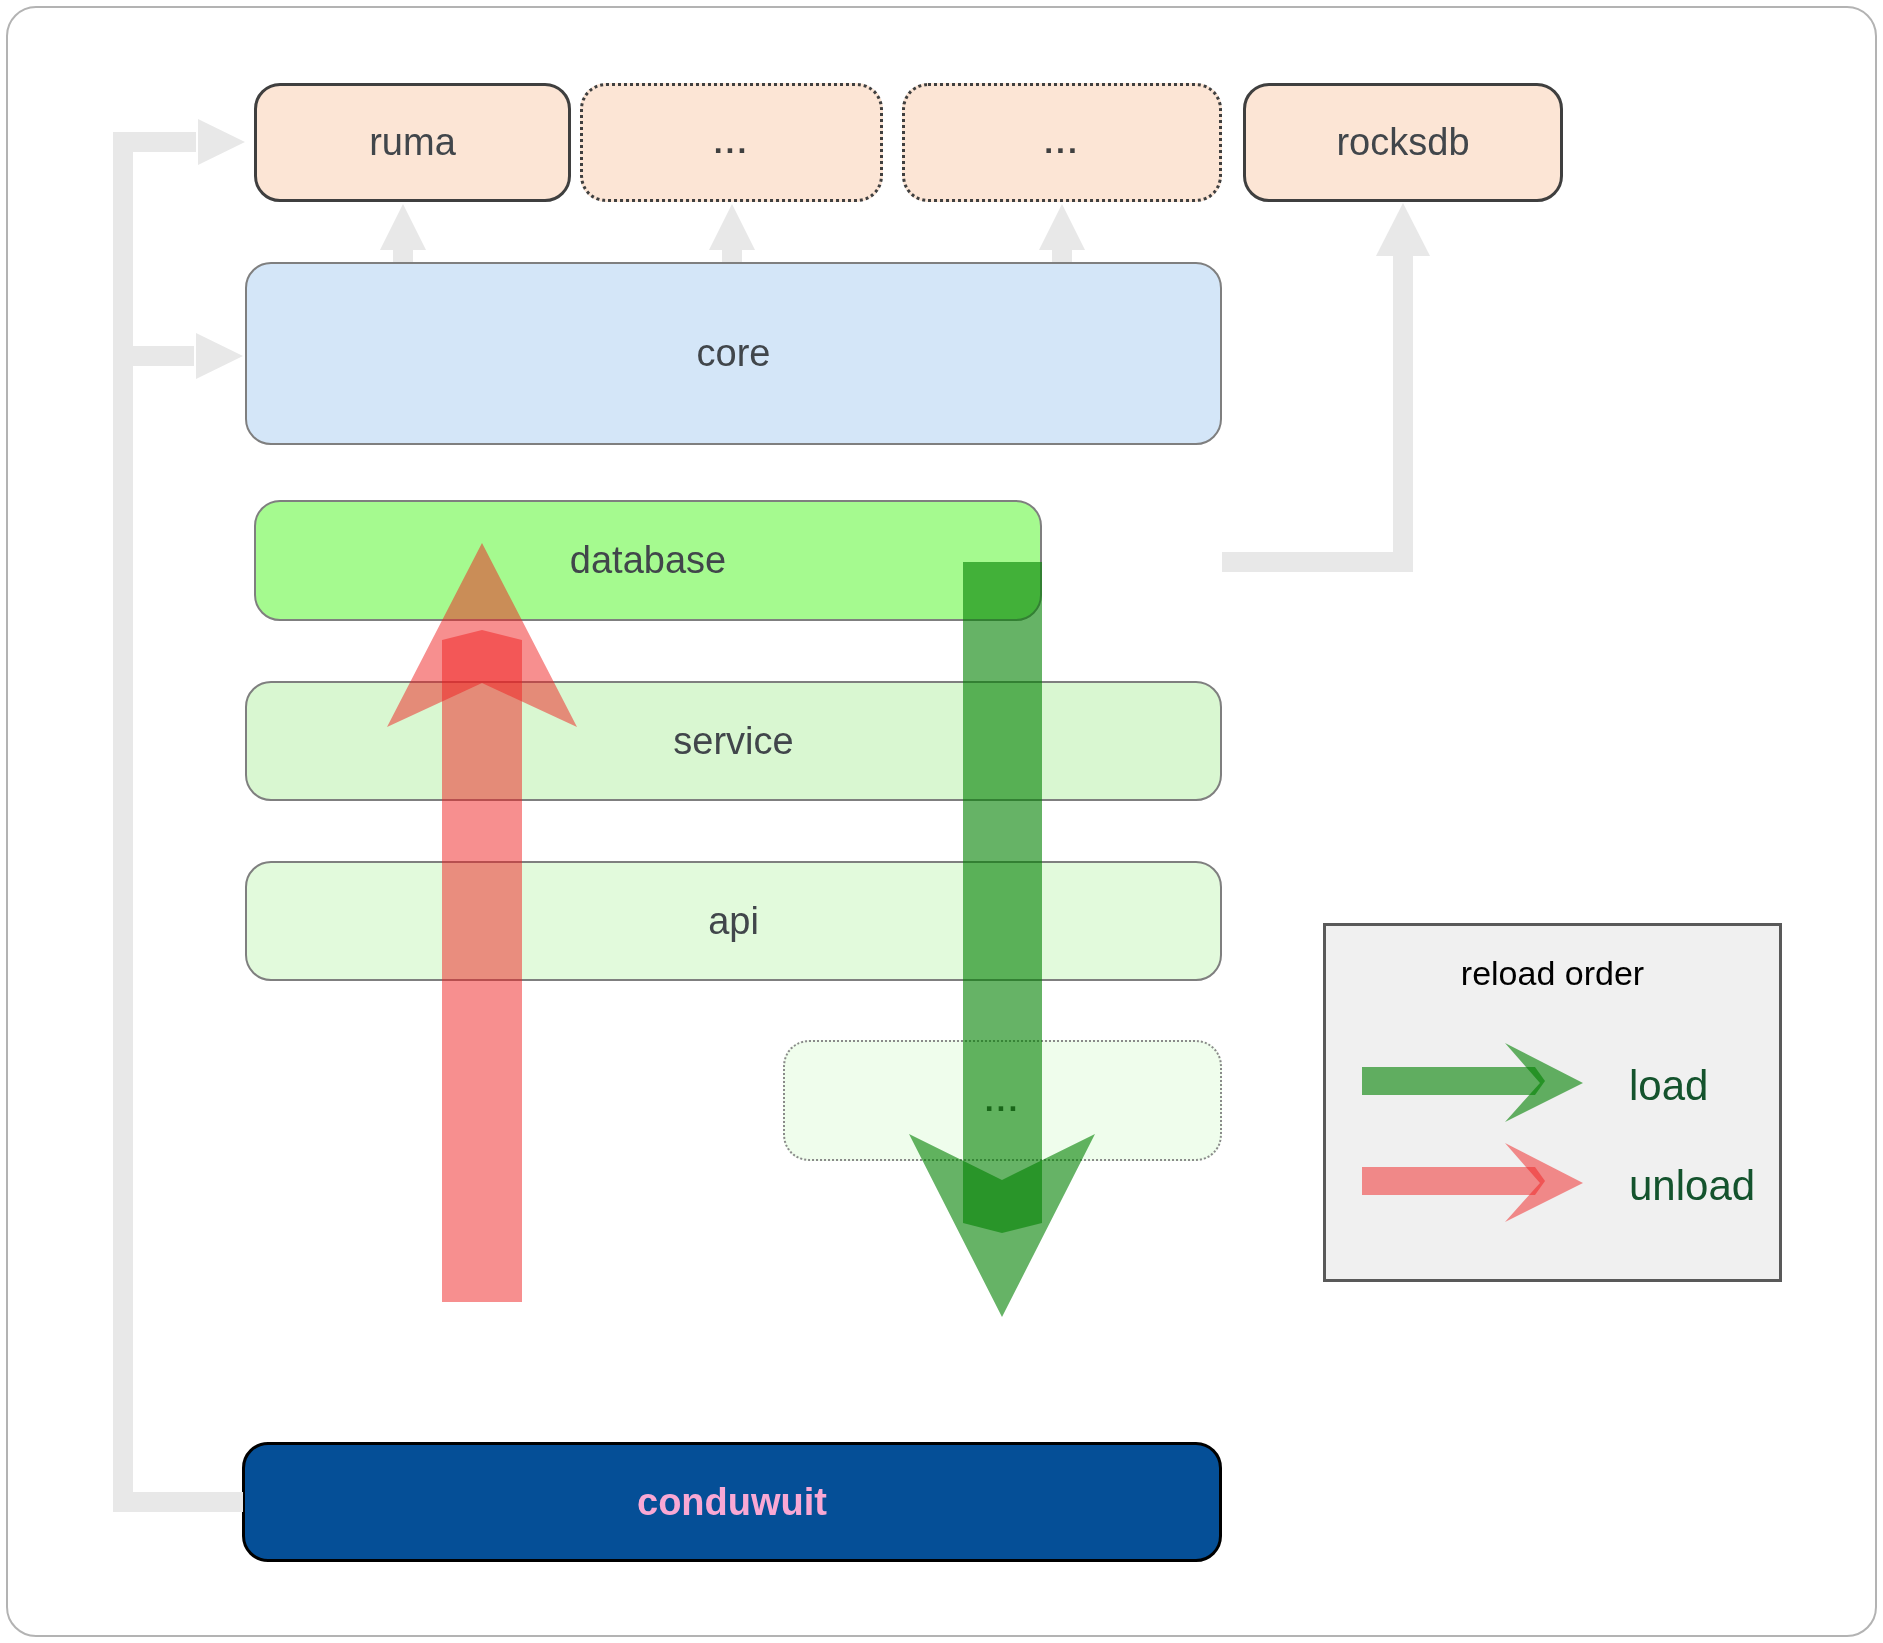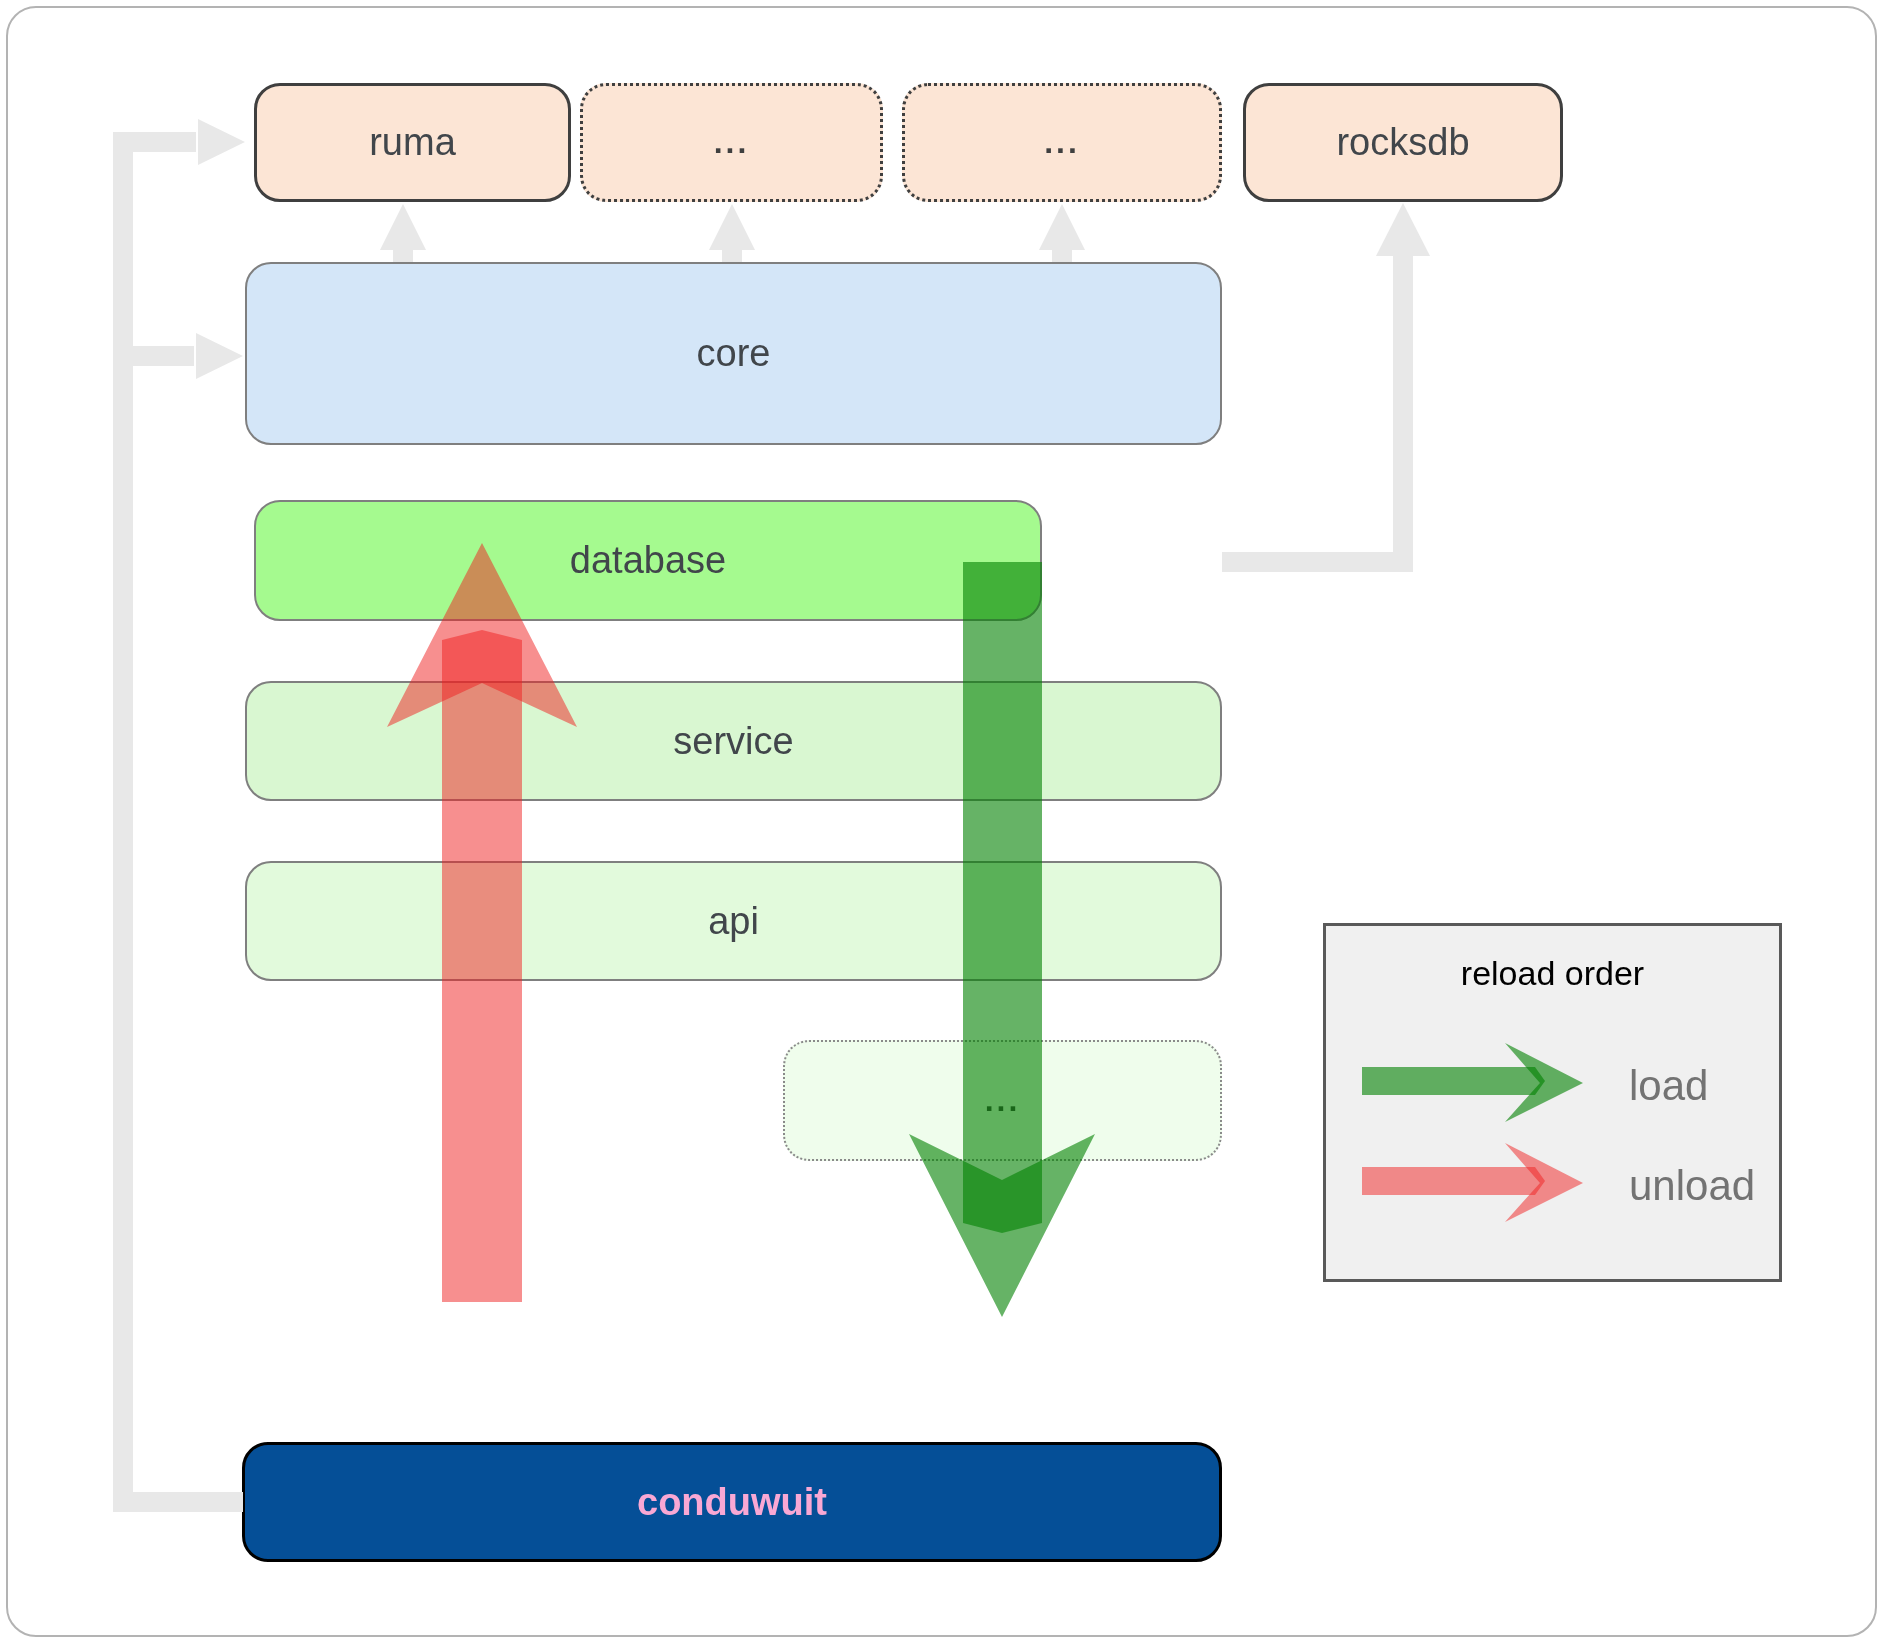--- a/index.html
+++ b/index.html
@@ -42,21 +42,21 @@
   #legend{
     position:absolute;left:1323px;top:923px;width:459px;height:359px;
     background:var(--legend_bg);border:3px solid #595959;box-sizing:border-box;z-index:1;
   }
   #legend .title{
     position:absolute;left:0;top:28px;width:100%;text-align:center;
     font-size:34px;color:#000;
   }
   #legend .item-label{
     position:absolute;left:303px;transform:translateY(-50%);
-    font-size:42px;color:#737373;white-space:nowrap;
+    font-size:42px;color:#14532d;white-space:nowrap;
   }
   #legend .item-load{top:160px;}
   #legend .item-unload{top:260px;}
   
   #arrows{position:absolute;left:0;top:0;z-index:5;pointer-events:none;}
   .gray-line{stroke:var(--connector_gray);stroke-width:20px;fill:none;}
   .gray-head{fill:var(--connector_gray);}
   .load-shape{fill:var(--load_arrow);fill-opacity:0.6;}
   .unload-shape{fill:var(--unload_arrow);fill-opacity:0.5;}
 </style>

